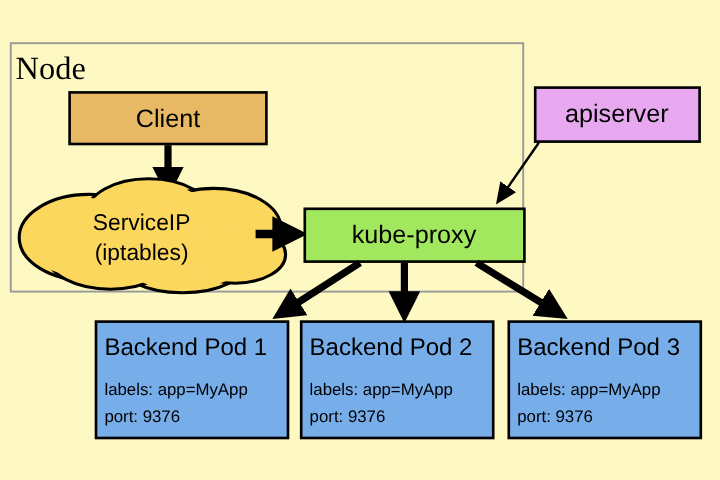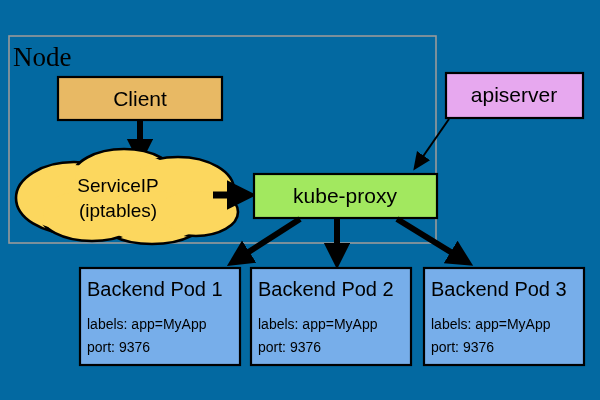--- a/index.html
+++ b/index.html
@@ -4,21 +4,21 @@
 <style>
   html, body {
     margin: 0;
     padding: 0;
     background: #ffffff;
   }
   #canvas {
     position: relative;
     width: 600px;
     height: 400px;
-    background: #0369a1;
+    background: #fef9c3;
     overflow: hidden;
     font-family: "Liberation Sans", sans-serif;
     text-align: right;
   }
   svg.diagram {
     position: absolute;
     top: 0;
     left: 0;
     width: 600px;
     height: 400px;

